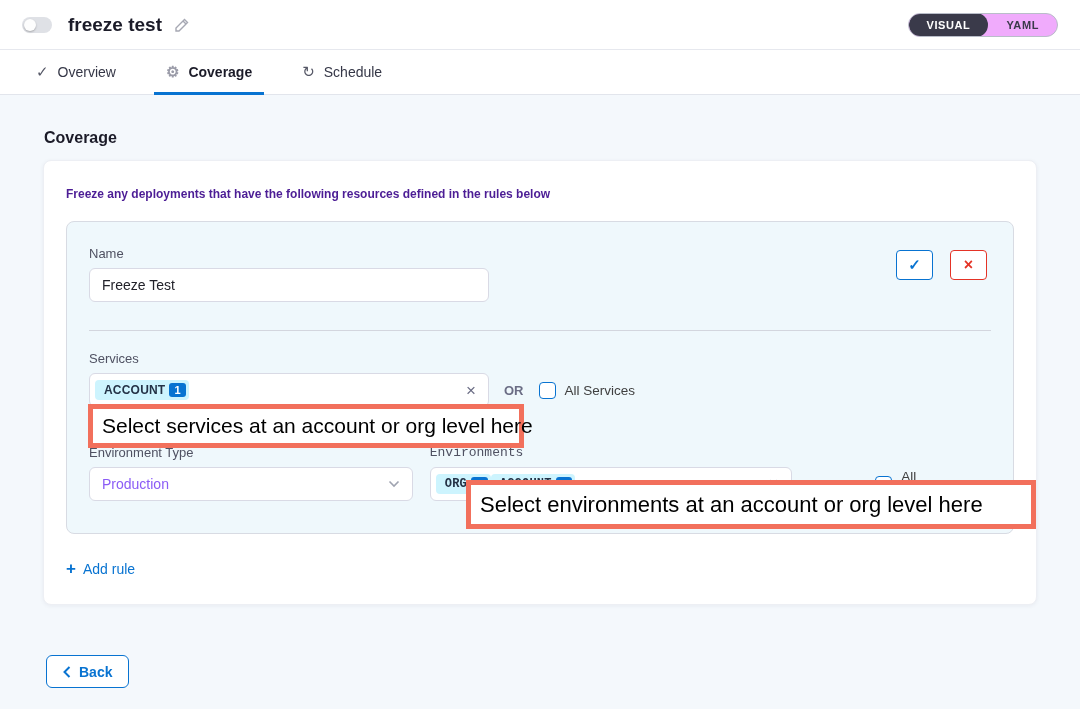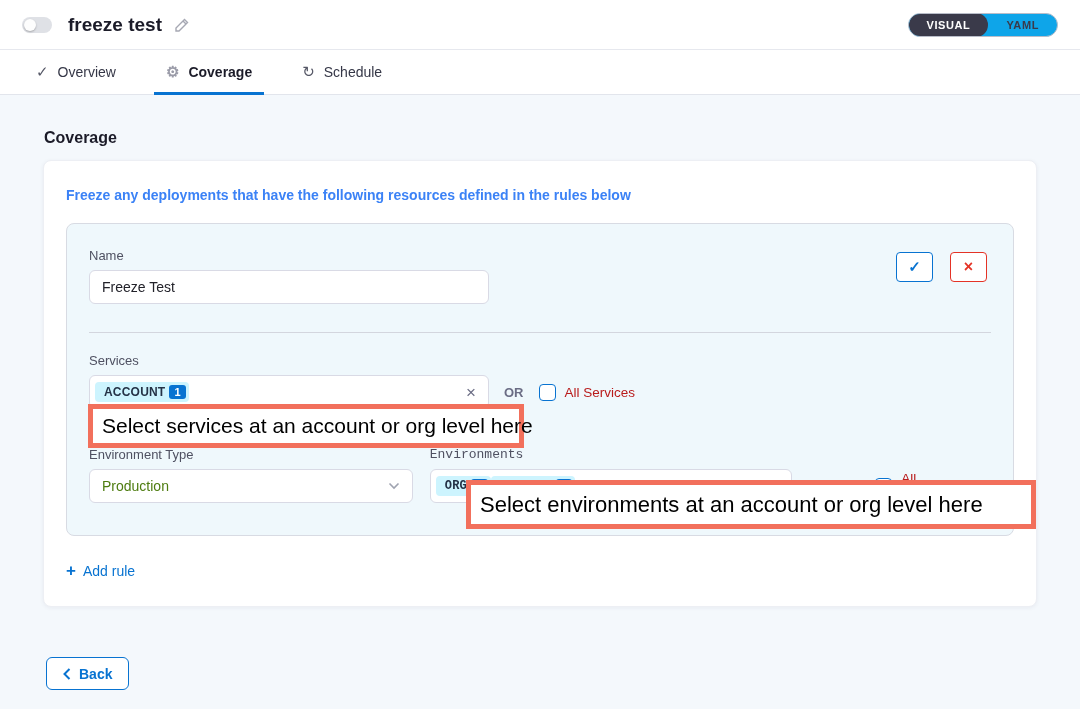--- a/index.html
+++ b/index.html
@@ -21,21 +21,21 @@
     position:relative; cursor:pointer; flex:0 0 auto;
   }
   .toggle .knob {
     position:absolute; left:2px; top:2px; width:12px; height:12px;
     border-radius:50%; background:#fdfdfd; box-shadow:0 1px 2px rgba(0,0,0,.25);
   }
   .title { font-size:19px; font-weight:bold; color:#1b1b28; margin-left:16px; }
   .pencil { margin-left:12px; color:#a6a8b3; display:flex; cursor:pointer; }
   .view-toggle {
     margin-left:auto; display:flex; align-items:center;
-    border:1px solid #b9bdc9; border-radius:999px; background:#0ea5e9; overflow:hidden;
+    border:1px solid #b9bdc9; border-radius:999px; background:#f0abfc; overflow:hidden;
     height:24px;
   }
   .view-seg {
     font-size:11px; font-weight:bold; letter-spacing:.6px; padding:0 18px;
     height:24px; display:flex; align-items:center; color:#3a3a4a; cursor:pointer;
   }
   .view-seg.selected { background:#3a3a4a; color:#fff; border-radius:999px; }
   
   .tabbar {
     height:45px; background:#fff; border-bottom:1px solid #e2e5ec;
@@ -52,21 +52,21 @@
     content:""; position:absolute; left:0; right:0; bottom:-1px; height:3px;
     background:#0873d1;
   }
   
   .page-heading { margin:34px 0 0 44px; font-size:16px; font-weight:bold; color:#1b1b28; }
   .card {
     margin:13px 43px 0; background:#fff; border:1px solid #edeff4; border-radius:8px;
     box-shadow:0 1px 4px rgba(40,41,61,.06);
     padding:26px 22px 26px;
   }
-  .card-desc { font-size:14px; font-weight:bold; color:#3b82f6; }
+  .card-desc { font-size:12px; font-weight:bold; color:#4c1d95; }
   .panel {
     margin-top:20px; background:#eff8fc; border:1px solid #d8dbe3; border-radius:8px;
     padding:24px 22px 32px; position:relative;
   }
   .field-label { font-size:13px; color:#4f5162; margin-bottom:7px; }
   .row-top { display:flex; justify-content:space-between; align-items:flex-start; }
   .name-field { width:400px; }
   .text-input {
     width:100%; height:34px; background:#fff; border:1px solid #d9dae5; border-radius:6px;
     padding:0 12px; font-size:14px; color:#22222a; font-family:inherit; outline:none;
@@ -96,28 +96,28 @@
   .clear-x { margin-left:auto; color:#6b6d85; font-size:17px; cursor:pointer; line-height:1; }
   .or-label {
     height:34px; display:flex; align-items:center; margin:0 15px;
     font-size:13px; color:#6b6d85; font-weight:bold;
   }
   .chk-wrap { height:34px; display:flex; align-items:center; gap:9px; cursor:pointer; }
   .checkbox {
     width:17px; height:17px; border:1.7px solid #0873d1; border-radius:4px; background:#fff;
     flex:0 0 auto;
   }
-  .chk-label { font-size:13.5px; color:#b91c1c; }
+  .chk-label { font-size:13.5px; color:#404040; }
   .env-row { margin-top:38px; display:flex; align-items:flex-end; gap:17px; }
   .envtype-field { width:356px; }
   .env-field { width:398px;font-family:Liberation Mono, monospace; }
   .select-box {
     width:100%; height:34px; background:#fff; border:1px solid #d9dae5; border-radius:6px;
     display:flex; align-items:center; justify-content:space-between; padding:0 12px;
-    font-size:14px; color:#4d7c0f; cursor:pointer;
+    font-size:14px; color:#8b5cf6; cursor:pointer;
   }
   .chev { color:#9fa3b0; display:flex; }
   .add-rule {
     margin-top:26px; display:inline-flex; align-items:center; gap:7px;
     color:#0873d1; font-size:14px; cursor:pointer;
   }
   .add-rule .plus { font-size:17px; font-weight:bold; line-height:1; }
   
   .footer { margin:50px 0 0 46px; display:flex; gap:24px; align-items:center; }
   .btn {

